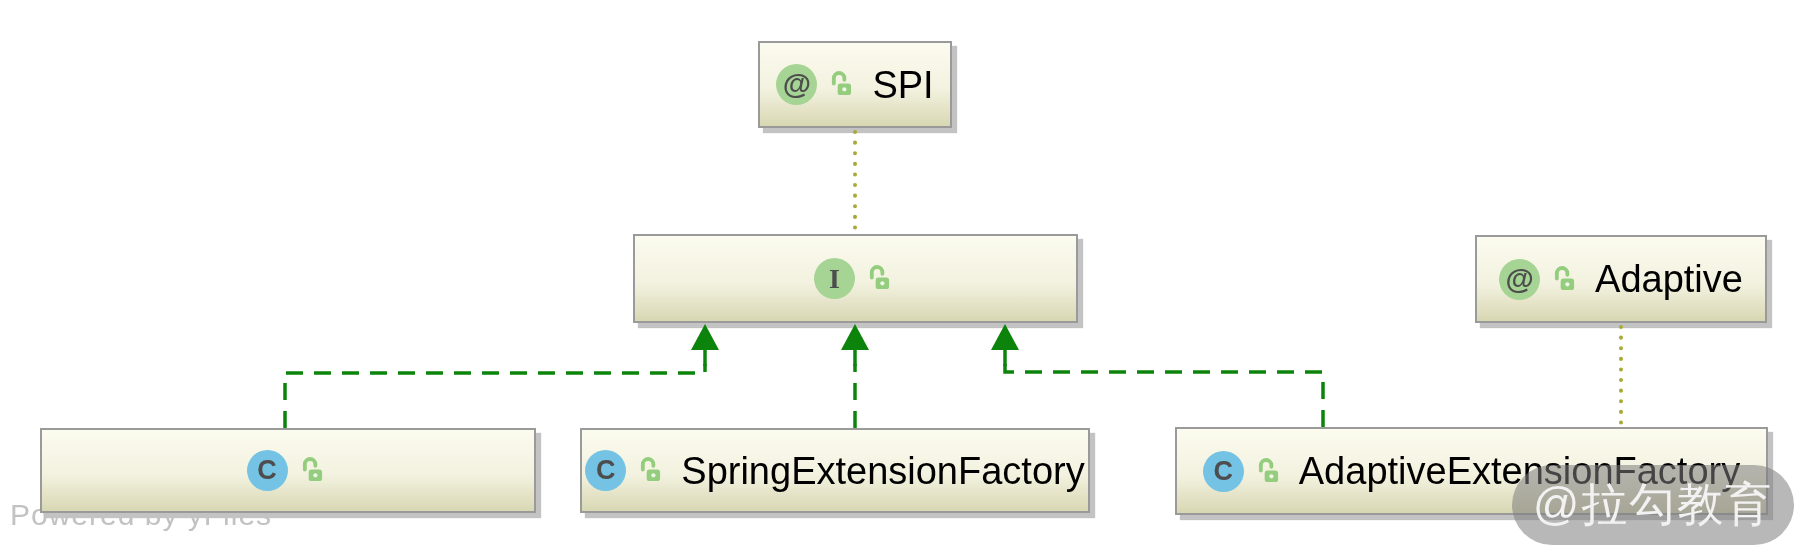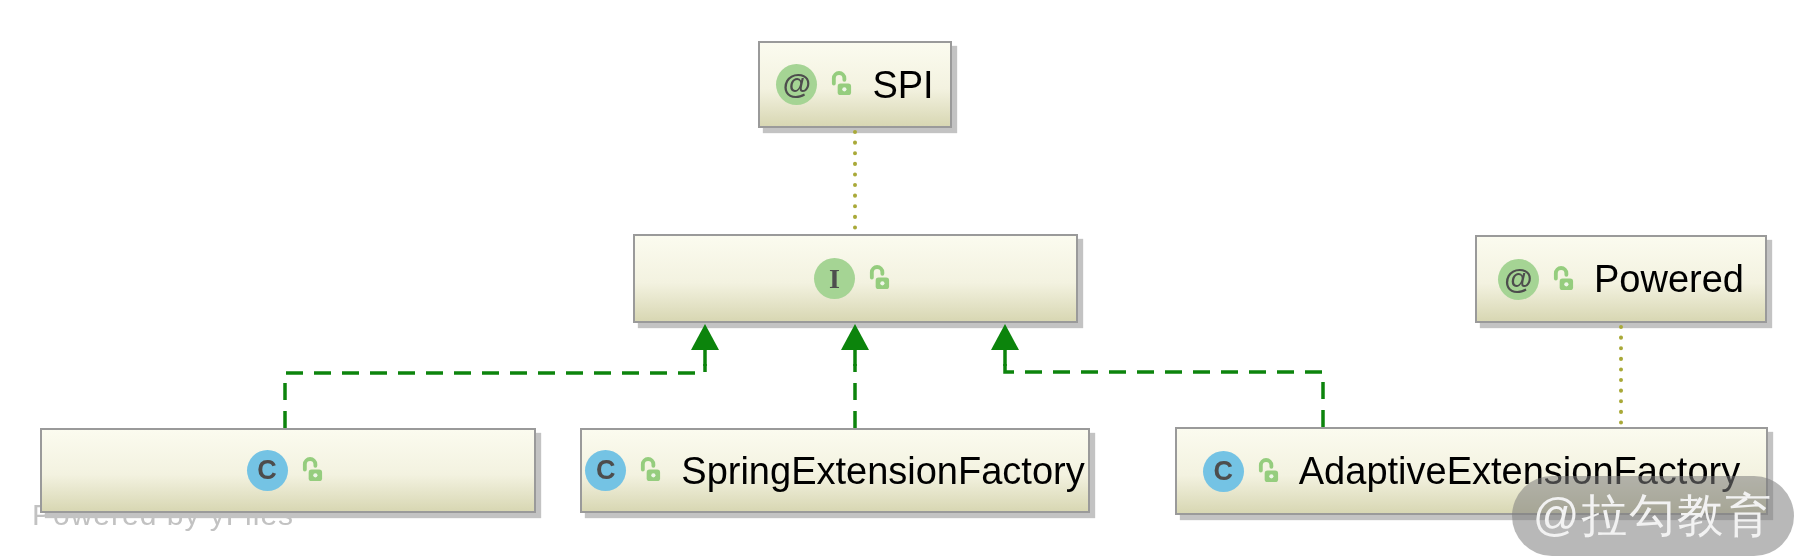--- a/index.html
+++ b/index.html
@@ -38,26 +38,26 @@
   .glyph-at{font-size:29px;font-weight:700;}
   .glyph-i{font-family:"Liberation Serif", serif;font-size:28px;font-weight:700;}
   .glyph-c{font-size:27px;font-weight:700;}
   .lock{flex:0 0 auto;margin-right:6px;}
   .node-label{line-height:1;}
   #edge-layer{
     position:absolute;left:0;top:0;width:1812px;height:556px;
     z-index:3;pointer-events:none;
   }
   #powered-by{
-    position:absolute;left:32px;top:498px;
+    position:absolute;left:10px;top:498px;
     font-size:30px;color:#c2c2c2;letter-spacing:1px;
     z-index:1;
   }
   #brand-watermark{
-    position:absolute;left:1512px;top:476px;width:282px;height:80px;
+    position:absolute;left:1512px;top:465px;width:282px;height:80px;
     background:rgba(125,125,125,0.55);
     border-radius:42px;
     display:flex;align-items:center;justify-content:center;
     color:#f2f2f2;font-size:46px;letter-spacing:2px;
     z-index:6;
   }
 </style>
 </head>
 <body>
 
@@ -90,21 +90,21 @@
 
   <div class="node" style="left:1475px;top:235px;width:292px;height:88px;">
     <span class="type-badge badge-green">
       <span class="glyph-at">@</span>
     </span>
     <svg class="lock" width="23" height="29" viewBox="0 0 24 30">
       <path d="M4 14 V8.5 a5.5 5.5 0 0 1 11 0 V10" fill="none" stroke="#95cd7e" stroke-width="4" stroke-linecap="round"></path>
       <rect x="8" y="14" width="14" height="12" rx="3" fill="#95cd7e"></rect>
       <circle cx="15" cy="20" r="2.2" fill="#eef6e8"></circle>
     </svg>
-    <span class="node-label">Powered</span>
+    <span class="node-label">Adaptive</span>
   </div>
 
   <div class="node" style="left:40px;top:428px;width:496px;height:85px;">
     <span class="type-badge badge-blue">
       <span class="glyph-c">C</span>
     </span>
     <svg class="lock" width="23" height="29" viewBox="0 0 24 30">
       <path d="M4 14 V8.5 a5.5 5.5 0 0 1 11 0 V10" fill="none" stroke="#95cd7e" stroke-width="4" stroke-linecap="round"></path>
       <rect x="8" y="14" width="14" height="12" rx="3" fill="#95cd7e"></rect>
       <circle cx="15" cy="20" r="2.2" fill="#eef6e8"></circle>

